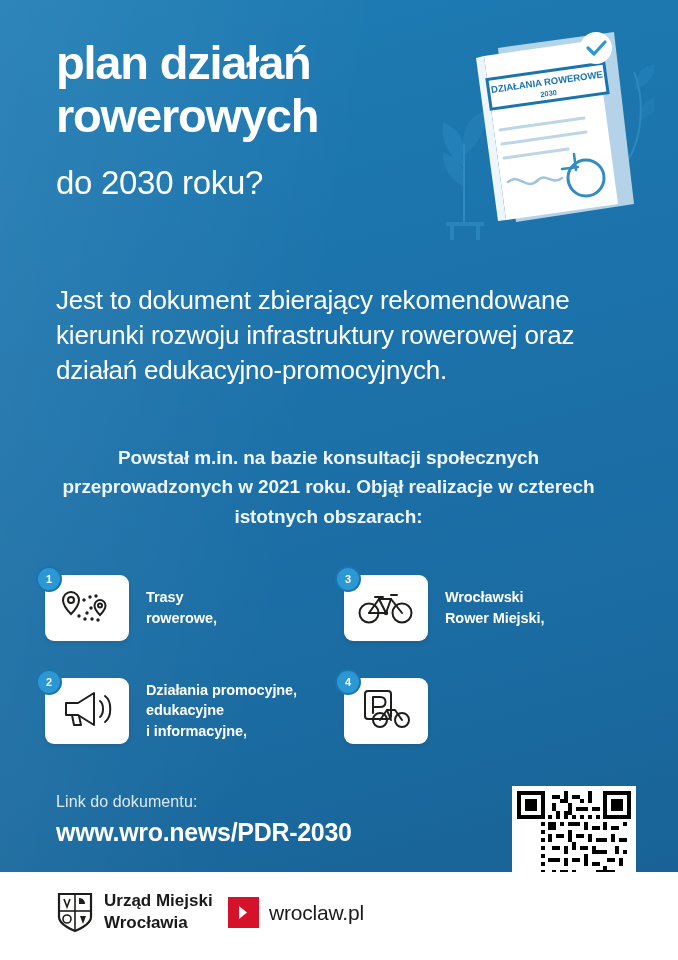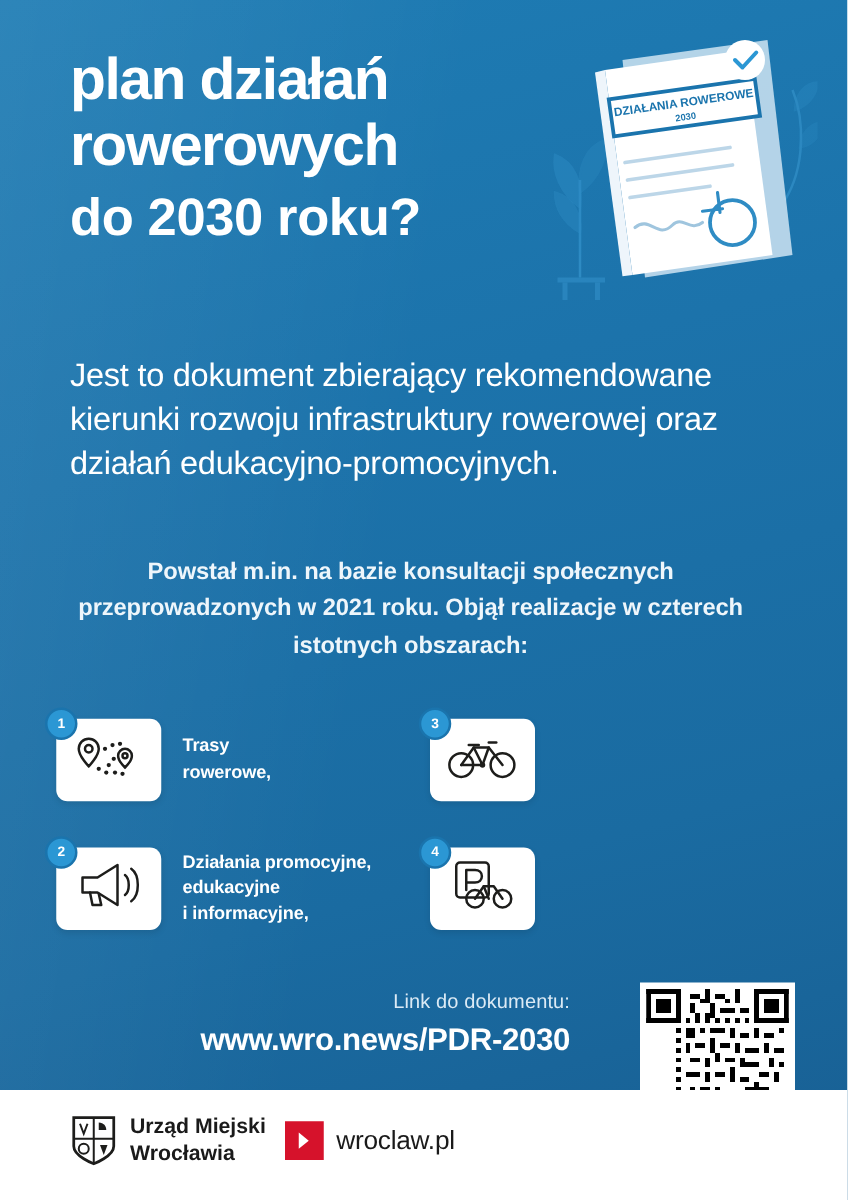--- a/index.html
+++ b/index.html
@@ -53,24 +53,24 @@
     line-height: 1.12;
   }
   .headline .line-big {
     font-size: 47px;
     font-weight: 800;
     letter-spacing: -1.2px;
     line-height: 1.08;
     margin-top: 2px;
   }
   .headline .line-sub {
-    font-size: 42px;
-    font-weight: 700;
+    font-size: 33px;
+    font-weight: 400;
     letter-spacing: -0.3px;
-    margin-top: 8px;
+    margin-top: 22px;
     line-height: 1.15;
   }
 
   
   .doc-illustration {
     position: absolute;
     right: 24px;
     top: 26px;
     width: 226px;
     height: 215px;
@@ -154,21 +154,20 @@
     letter-spacing: -0.1px;
     white-space: pre-line;
   }
 
   
   .link-block {
     position: absolute;
     left: 56px;
     top: 793px;
     width: 400px;
-    text-align: right;
     color: #ffffff;
   }
   .link-caption {
     font-size: 16px;
     font-weight: 400;
     color: #dbeaf5;
     letter-spacing: 0.1px;
   }
   .link-url {
     font-size: 25px;
@@ -343,20 +342,22 @@
               <path d="M12 26 L22 12 L34 12 L45 26"></path>
               <path d="M22 12 L29 26 L12 26"></path>
               <path d="M29 26 L34 12"></path>
               <path d="M18 10 L26 10"></path>
               <path d="M34 8 L40 8"></path>
               <circle cx="29" cy="26" r="2.2" fill="#1d1d1b" stroke="none"></circle>
             </g>
           </svg>
         </span>
       </div>
+      <div class="item-label">Wrocławski
+Rower Miejski,</div>
     </div>
 
     <div class="item">
       <div class="tile">
         <div class="badge">2</div>
         <span>
           <svg width="54" height="40" viewBox="0 0 54 40" xmlns="http://www.w3.org/2000/svg">
             <g fill="none" stroke="#1d1d1b" stroke-width="2" stroke-linejoin="round" stroke-linecap="round">
               <path d="M6 14 L18 14 L34 4 L34 36 L18 26 L6 26 Z"></path>
               <path d="M12 26 L14 36 L21 36 L19 27"></path>

